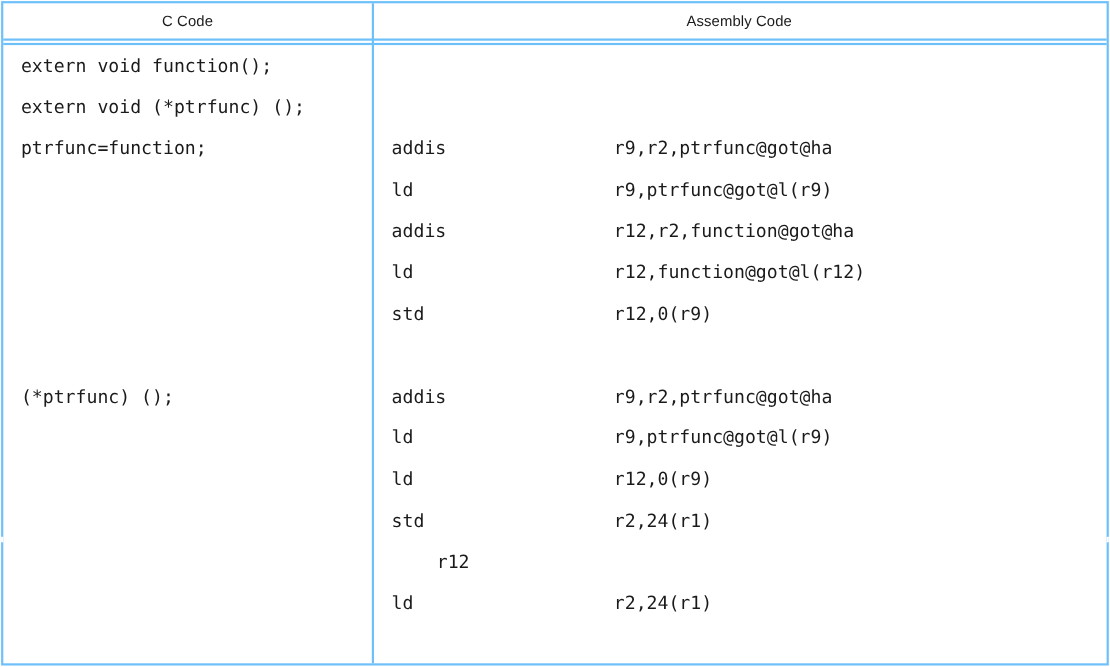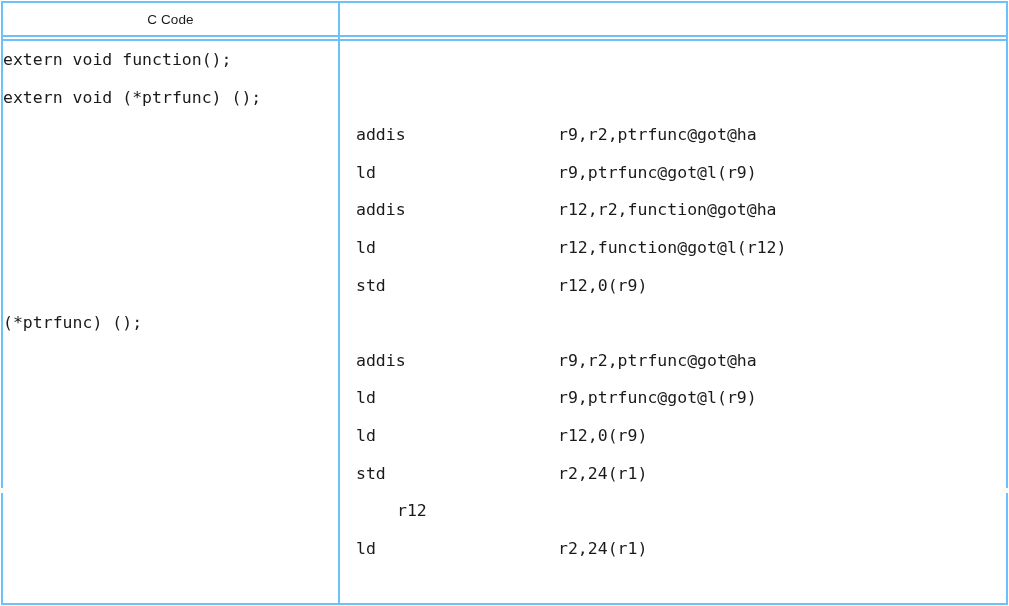--- a/index.html
+++ b/index.html
@@ -91,21 +91,21 @@
 
   .col {
     position: absolute;
     top: 0;
     bottom: 0;
     box-sizing: border-box;
     font-family: "DejaVu Sans Mono", monospace;
     font-size: 16.5px;
     color: #1a1a1a;
   }
-  .col-c   { left: 0;     width: 335px; padding-left: 0; }
+  .col-c   { left: 0;     width: 335px; padding-left: 16px; }
   .col-asm { left: 337px; right: 0;     padding-left: 16px; }
 
   .code-line {
     height: 37.6px;
     line-height: 37.6px;
     white-space: pre;
     display: flex;
     align-items: center;
   }
   .code-line.blank { color: transparent; }
@@ -122,32 +122,34 @@
     margin-left: 41px;
   }
 </style>
 </head>
 <body>
 
 <div class="code-table">
 
   <div class="thead">
     <div class="th th-c">C Code</div>
+    <div class="th th-asm">Assembly Code</div>
   </div>
 
   <div class="header-rule"></div>
   <div class="col-divider"></div>
 
   <div class="frame-notch left"></div>
   <div class="frame-notch right"></div>
 
   <div class="tbody">
     <div class="col col-c" id="c-col">
         <div class="code-line">extern void function();</div>
         <div class="code-line">extern void (*ptrfunc) ();</div>
+        <div class="code-line">ptrfunc=function;</div>
         <div class="code-line blank">&nbsp;</div>
         <div class="code-line blank">&nbsp;</div>
         <div class="code-line blank">&nbsp;</div>
         <div class="code-line blank">&nbsp;</div>
         <div class="code-line blank">&nbsp;</div>
         <div class="code-line">(*ptrfunc) ();</div>
         <div class="code-line blank">&nbsp;</div>
         <div class="code-line blank">&nbsp;</div>
         <div class="code-line blank">&nbsp;</div>
         <div class="code-line blank">&nbsp;</div>

